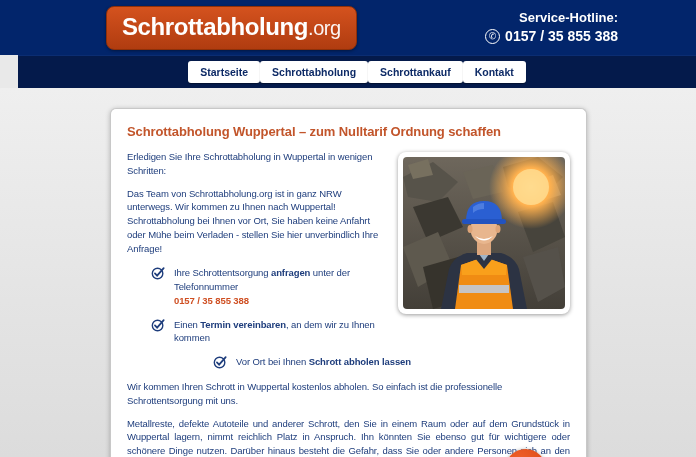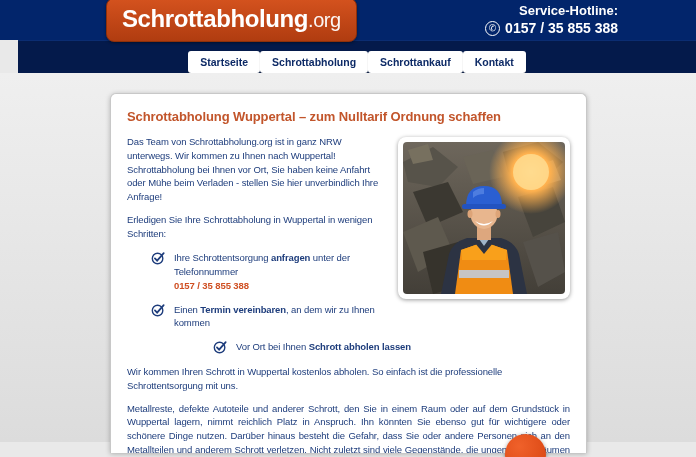--- a/index.html
+++ b/index.html
@@ -4,21 +4,21 @@
 <style>
   * { margin:0; padding:0; box-sizing:border-box; }
   html,body { width:696px; height:457px; }
   body {
     font-family:"Liberation Sans", sans-serif;
     overflow:hidden;
     background:#e9e9e9;
   }
   
   .site-header {
-    height:40px; background:#02256b;
+    height:55px; background:#02256b;
     display:flex; align-items:center; justify-content:space-between;
     padding:0 78px 0 106px;
   }
   .logo {
     background:linear-gradient(#d4521e,#b03c10);
     border:1px solid #8f3009;
     border-radius:8px;
     padding:6px 15px 8px;
     color:#fff; font-size:24px; font-weight:bold;
     letter-spacing:-0.4px; cursor:pointer;
@@ -29,21 +29,21 @@
   .hotline { color:#fff; text-align:right; font-size:13px; font-weight:bold; line-height:1.35; }
   .hotline .num-row { display:flex; align-items:center; justify-content:flex-end; gap:5px; font-size:14px; }
   .phone-icon {
     width:15px; height:15px; border:1.6px solid #fff; border-radius:50%;
     display:inline-flex; align-items:center; justify-content:center;
     font-size:9px; line-height:1; font-weight:normal;
   }
   
   .site-nav {
     height:33px; background:#041a4b; border-top:1px solid #0b2d72;
-    display:flex; align-items:flex-end; justify-content:center; margin-left:18px;
+    display:flex; align-items:center; justify-content:center; margin-left:18px;
   }
   .nav-btn {
     background:#fff; color:#0d2a66; border:none; border-radius:3px;
     font-family:inherit; font-size:10.5px; font-weight:bold;
     padding:5px 12px; cursor:pointer; box-shadow:0 1px 1px rgba(0,0,0,.35);
   }
   
   .page-main { position:relative; height:369px; background:linear-gradient(180deg,#efefef,#dcdcdc); }
   .card {
     position:absolute; left:110px; top:20px; width:477px; height:360px;
@@ -146,22 +146,22 @@
         <ellipse cx="81" cy="72" rx="13.5" ry="15" fill="#e8b68e"></ellipse>
         <ellipse cx="67" cy="72" rx="2.5" ry="4" fill="#ddA478"></ellipse>
         <ellipse cx="95" cy="72" rx="2.5" ry="4" fill="#dda478"></ellipse>
         <path d="M72 79 Q81 85 90 79 Q81 88 72 79" fill="#fff"></path>
         <path d="M63 64 Q63 44 81 44 Q99 44 99 64 Z" fill="#2a5fd2"></path>
         <rect x="59" y="62" width="44" height="5" rx="2.5" fill="#2253c0"></rect>
         <path d="M70 50 Q75 46 81 46 L81 52 Q74 52 70 56 Z" fill="#4d7de0"></path>
       </svg>
     </div>
 
+    <p>Erledigen Sie Ihre Schrottabholung in Wuppertal in wenigen Schritten:</p>
     <p>Das Team von Schrottabholung.org ist in ganz NRW unterwegs. Wir kommen zu Ihnen nach Wuppertal! Schrottabholung bei Ihnen vor Ort, Sie haben keine Anfahrt oder Mühe beim Verladen - stellen Sie hier unverbindlich Ihre Anfrage!</p>
-    <p>Erledigen Sie Ihre Schrottabholung in Wuppertal in wenigen Schritten:</p>
 
     <ul class="checklist">
       <li class="check-item">
         <svg class="check-icon" width="14" height="14" viewBox="0 0 16 16">
             <circle cx="7.5" cy="8.5" r="6" fill="none" stroke="#1e3d7c" stroke-width="1.6"></circle>
             <path d="M4.5 8.5 L7 11 L14.5 2.5" fill="none" stroke="#1e3d7c" stroke-width="2" stroke-linecap="round"></path>
           </svg>
         <span><span>Ihre Schrottentsorgung </span><b>anfragen</b><span> unter der Telefonnummer</span><span class="phone-strong">0157 / 35 855 388</span></span>
       </li>
       <li class="check-item">

